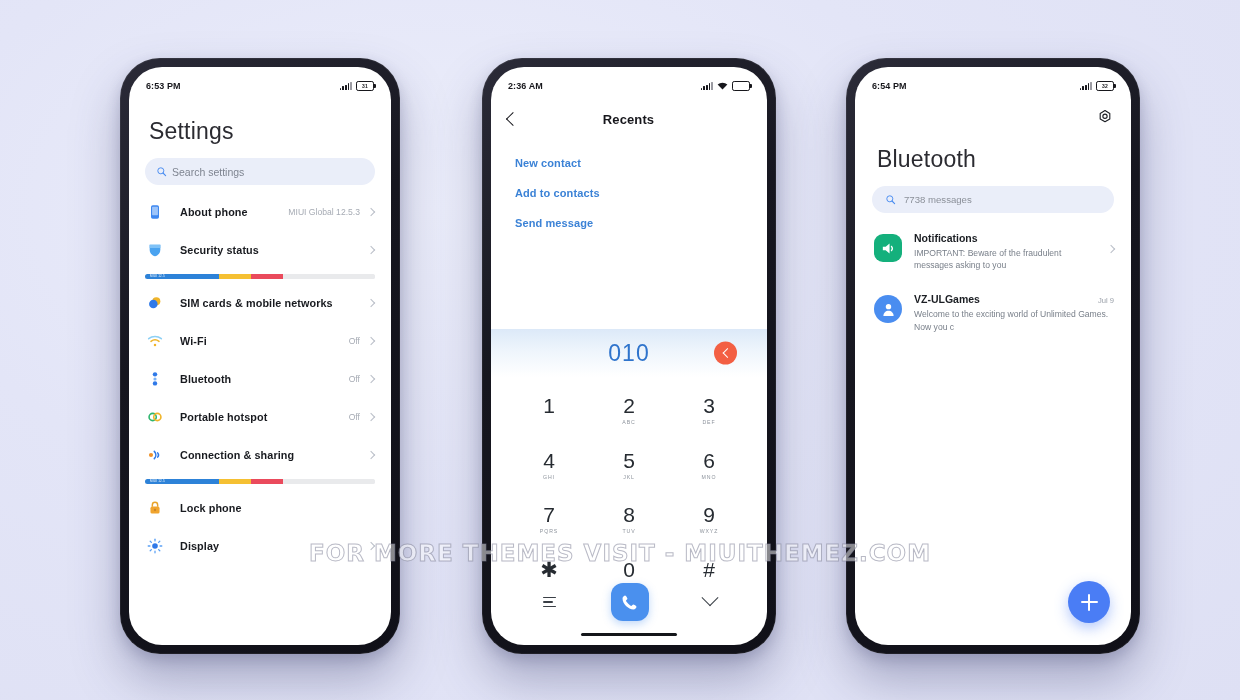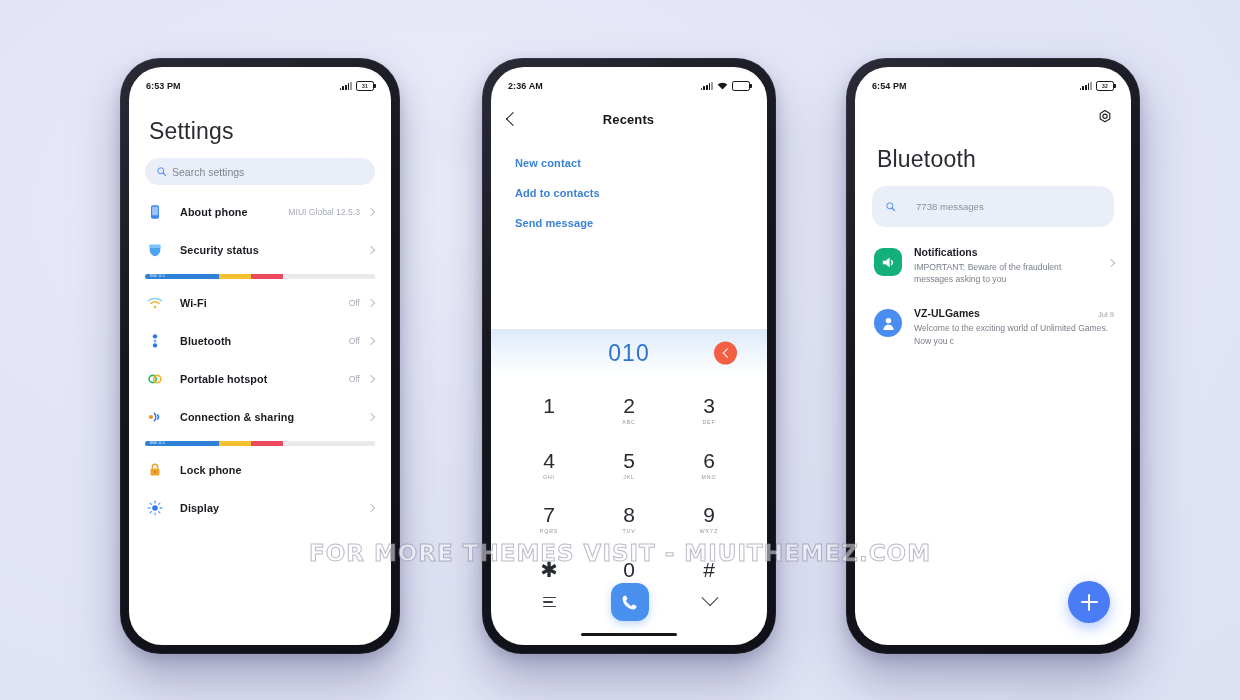--- a/index.html
+++ b/index.html
@@ -153,21 +153,21 @@
   .homebar {
     position: absolute; bottom: 9px; left: 50%; transform: translateX(-50%);
     width: 96px; height: 2.6px; background: #14161a; border-radius: 2px;
   }
 
   
   .m-gear { position: absolute; right: 18px; top: 42px; width: 16px; height: 16px; }
   .m-title { font-size: 23px; color: #2b2b31; padding: 50px 0 0 22px; letter-spacing: .2px; }
   .m-search {
     margin: 13px 17px 0 17px; height: 27px; background: #eaeef9; border-radius: 14px;
-    display: flex; align-items: center; padding: 7px 13px; gap: 20px;
+    display: flex; align-items: center; padding: 0 13px; gap: 8px;
   }
   .m-search .ph { font-size: 9.6px; color: #8b9099; }
   .m-row { display: flex; padding: 11px 17px 11px 19px; align-items: flex-start; }
   .m-av { width: 28px; height: 28px; flex: 0 0 28px; margin-right: 12px; margin-top: 2px; }
   .m-av.sq { border-radius: 9px; background: #14b07c; display:flex; align-items:center; justify-content:center; }
   .m-av.ci { border-radius: 50%; background: #4a8df0; display:flex; align-items:center; justify-content:center; }
   .m-body { flex: 1; min-width: 0; }
   .m-top { display: flex; align-items: baseline; }
   .m-name { font-size: 10.5px; font-weight: bold; color: #1b1e23; flex: 1; }
   .m-date { font-size: 7.6px; color: #9aa0a9; margin-left: 6px; }
@@ -259,20 +259,31 @@
         </div>
 
         <div class="s-bar">
           <span class="seg" style="width:32%;background:#2d82d8"></span>
           <span class="seg" style="width:14%;background:#f5c032"></span>
           <span class="seg" style="width:14%;background:#ea4a5c"></span>
           <span class="seg" style="width:40%;background:#e9eaec"></span>
           <span class="lab">MIUI 12.5</span>
         </div>
 
+        <div class="s-row">
+          <span class="s-ico">
+            <svg viewBox="0 0 24 24">
+                <circle cx="14" cy="9.5" r="6" fill="#f0b429"></circle>
+                <circle cx="9.5" cy="13.5" r="6.4" fill="#2f79e8"></circle>
+              </svg>
+          </span>
+          <span class="s-label">SIM cards &amp; mobile networks</span>
+          <span class="s-val"></span>
+          <span class="chev"></span>
+        </div>
 
         <div class="s-row">
           <span class="s-ico">
             <svg viewBox="0 0 24 24">
               <path d="M2.5 8.5 A15 15 0 0 1 21.5 8.5" fill="none" stroke="#8dd0f5" stroke-width="2.3" stroke-linecap="round"></path>
               <path d="M6 12.5 A10 10 0 0 1 18 12.5" fill="none" stroke="#f0b429" stroke-width="2.3" stroke-linecap="round"></path>
               <circle cx="12" cy="18" r="1.9" fill="#f0b429"></circle>
             </svg>
           </span>
           <span class="s-label">Wi-Fi</span>

